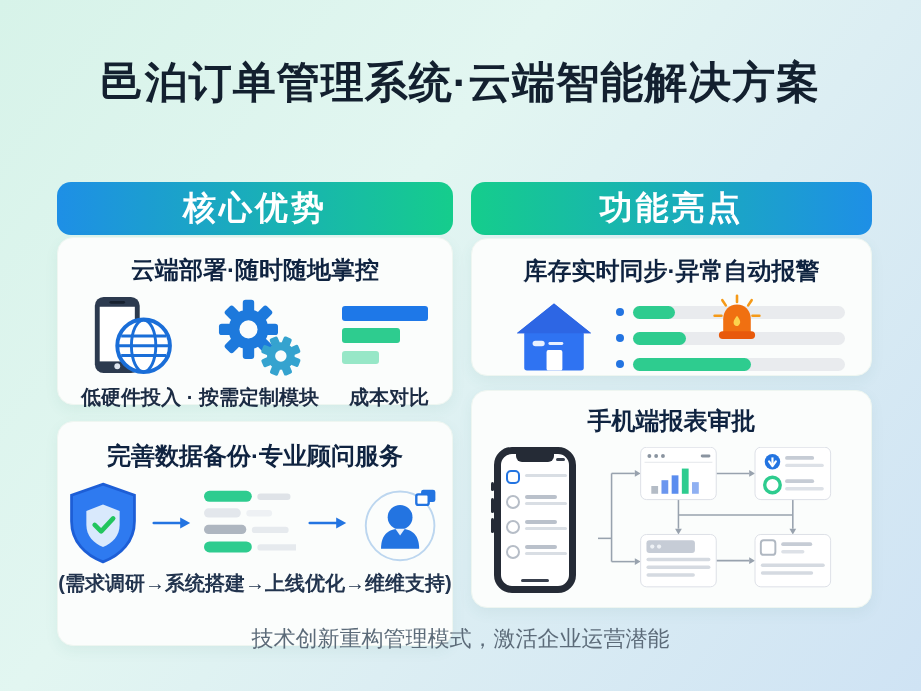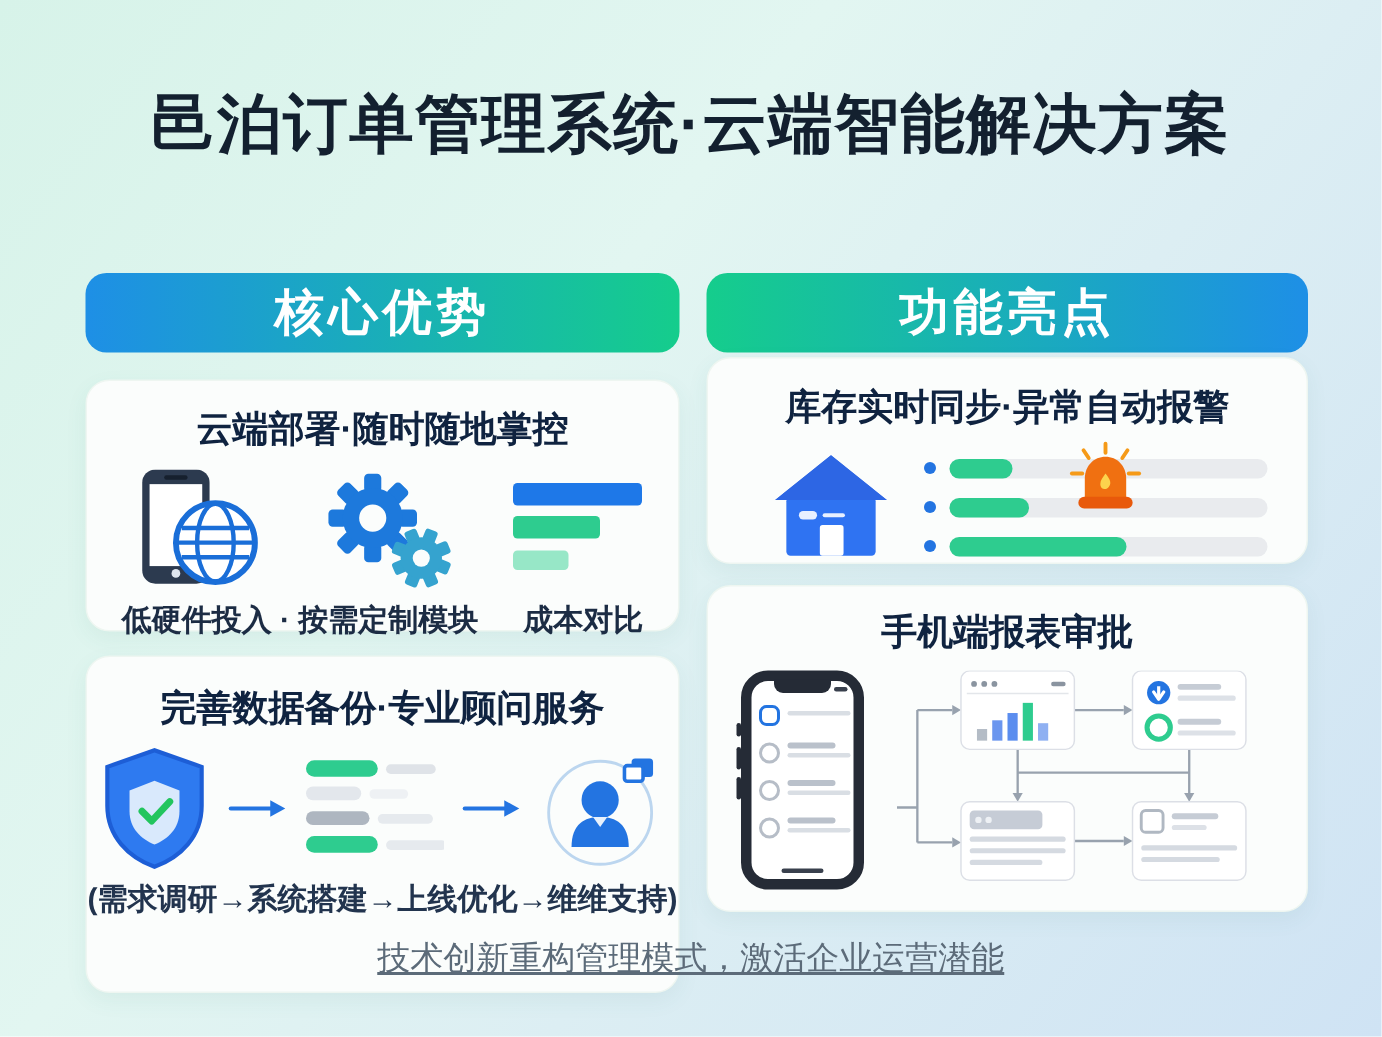--- a/index.html
+++ b/index.html
@@ -20,21 +20,21 @@
     color:#ffffff; font-size:33px; font-weight:800; letter-spacing:3px;
   }
   .pill-blue-green { background:linear-gradient(90deg,#1e8fe6 0%,#15cd8c 100%); }
   .pill-green-blue { background:linear-gradient(90deg,#15cd8c 0%,#1e8fe6 100%); }
   .card {
     background:#fbfdfc; border-radius:16px; border:1px solid #eef6f1;
     box-shadow:0 5px 14px rgba(50,130,110,0.07);
     position:relative;
   }
   .card h2 { text-align:center; font-size:24px; font-weight:800; color:#0f2340; }
-  .card-l1 { margin-top:18px; height:168px; padding-top:16px; }
+  .card-l1 { margin-top:2px; height:168px; padding-top:16px; }
   .card-l2 { margin-top:16px; height:225px; padding-top:18px; }
   .card-r1 { margin-top:3px; height:138px; padding-top:16px; }
   .card-r2 { margin-top:14px; height:218px; padding-top:14px; }
 
   .icon-row { display:flex; align-items:center; justify-content:center; gap:36px; margin-top:10px; height:82px; }
   .caption-row { display:flex; justify-content:center; gap:30px; margin-top:6px;
     font-size:20px; font-weight:600; color:#1c2c44; }
   .flow-row { display:flex; align-items:center; justify-content:center; gap:12px; margin-top:8px; height:86px; }
   .caption-single { text-align:center; margin-top:4px; font-size:20px; font-weight:600; color:#22344e; }
 
@@ -58,21 +58,21 @@
     width:28px; height:3px; border-radius:2px; background:#39404d; }
   .mock-phone .btn { position:absolute; left:-10px; width:3px; background:#252b36; border-radius:2px; }
   .mock-list { padding:16px 5px 0 5px; display:flex; flex-direction:column; gap:11px; }
   .mock-item { display:flex; align-items:flex-start; gap:5px; }
   .mock-ic { width:14px; height:14px; flex:none; border:2px solid #b6bdc7; border-radius:50%; background:#fff; }
   .mock-ic.first { border:2.5px solid #2374e1; border-radius:5px; }
   .mock-lines .l1 { width:32px; height:3.5px; border-radius:2px; background:#bac1cb; }
   .mock-lines .l2 { width:42px; height:3px; border-radius:2px; background:#d9dee4; margin-top:3.5px; }
 
   .footer-tagline { position:absolute; top:624px; left:0; width:100%;
-    text-align:center; font-size:22px; color:#5c6b79;text-decoration:underline; }
+    text-align:center; font-size:22px; color:#5c6b79; }
 </style>
 </head>
 <body>
 
 <h1 class="page-title">邑泊订单管理系统·云端智能解决方案</h1>
 
 <div class="columns">
 
   <section class="col">
     <div class="pill pill-blue-green">核心优势</div>

